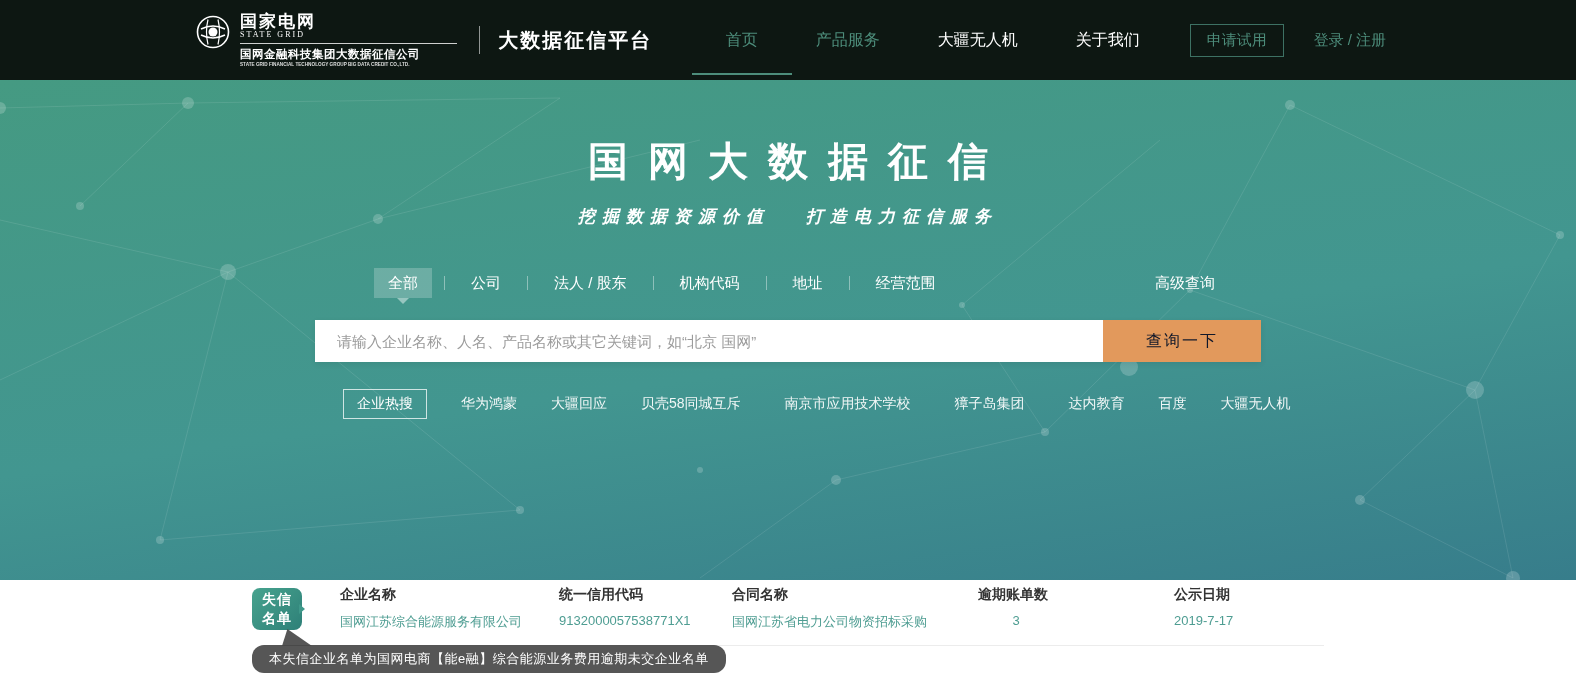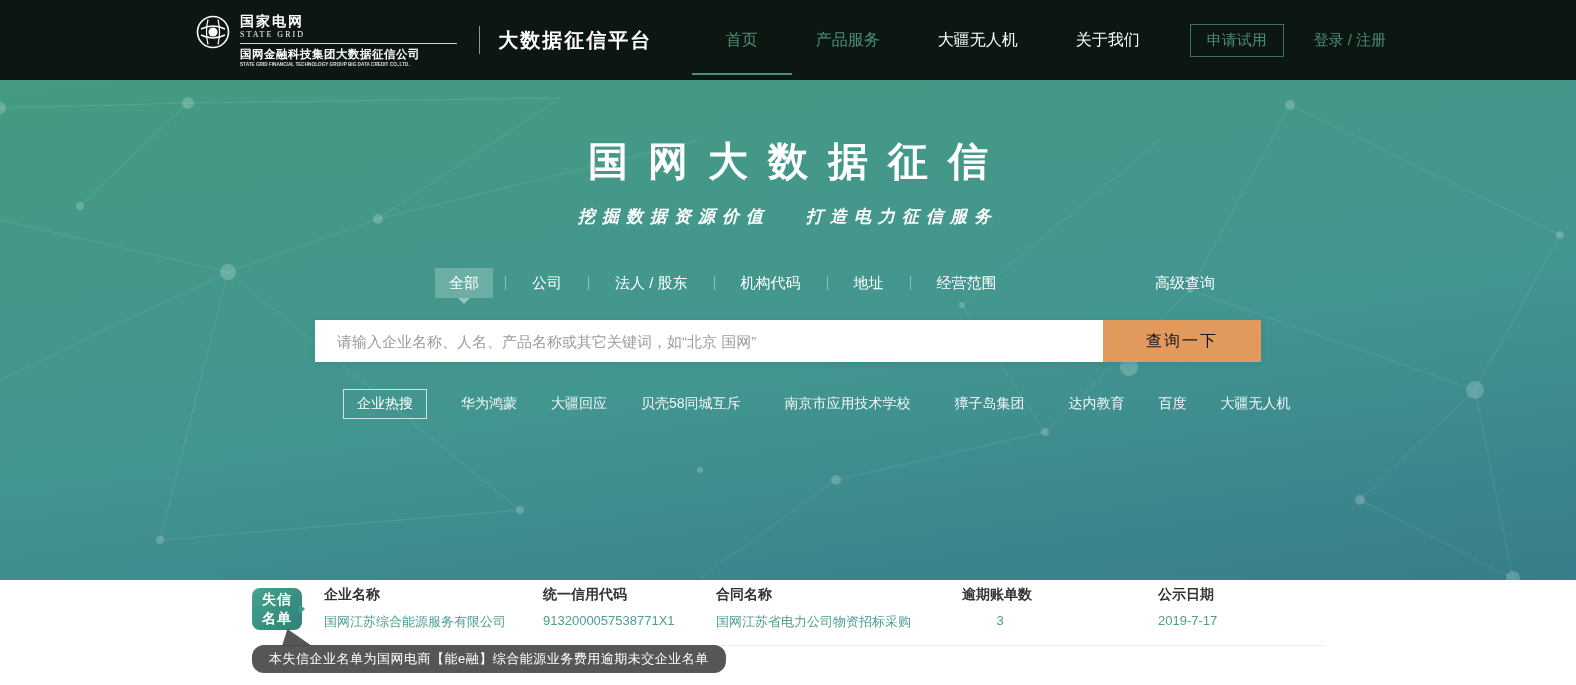--- a/index.html
+++ b/index.html
@@ -7,21 +7,21 @@
   body { font-family: "Liberation Sans", sans-serif; }
   .page { width: 1576px; height: 685px; position: relative; }
 
   
   header {
     height: 80px; background: #0d1712; display: flex; align-items: center;
     padding: 0 190px 0 196px; position: relative; z-index: 5;
   }
   .logo-group { display: flex; align-items: center; cursor: pointer; }
   .logo-emblem { width: 34px; height: 34px; margin-right: 10px; flex: none; align-self: flex-start; margin-top: 2px; }
-  .brand-cn { color: #fff; font-size: 14px; font-weight: bold; letter-spacing: 2px; line-height: 17px; }
+  .brand-cn { color: #fff; font-size: 17px; font-weight: bold; letter-spacing: 2px; line-height: 17px; }
   .brand-en { color: #fff; font-size: 8px; letter-spacing: 2px; font-family: "Liberation Serif", serif; }
   .brand-divider { height: 1px; background: rgba(255,255,255,.8); margin: 4px 0 3px; }
   .company-cn { color: #fff; font-size: 11.5px; font-weight: bold; letter-spacing: .5px; white-space: nowrap; }
   .company-en { color: rgba(255,255,255,.85); font-size: 6px; transform: scale(.78); transform-origin: left top; white-space: nowrap; font-weight: bold; }
   .head-vdiv { width: 1px; height: 28px; background: rgba(255,255,255,.55); margin: 0 18px 0 22px; }
   .platform-title { color: #fff; font-size: 20px; font-weight: bold; letter-spacing: 2px; white-space: nowrap; }
 
   nav { display: flex; align-items: center; margin-left: auto; gap: 54px; }
   .nav-item { font-size: 16px; color: #fff; cursor: pointer; position: relative; padding: 6px 2px; white-space: nowrap; }
   .nav-item.teal { color: #4d8d7b; }
@@ -51,21 +51,21 @@
   }
   .hero-subtitle {
     margin-top: 16px; text-align: center; color: #fff; font-size: 17px;
     font-family: Liberation Sans, sans-serif; font-style: italic; font-weight: bold;
     letter-spacing: 7px;
   }
   .hero-subtitle .gap { display: inline-block; width: 36px; }
 
   .search-area { width: 946px; margin: 40px auto 0; }
   .tabs-row { display: flex; align-items: center; height: 30px; }
-  .tabs-group { display: flex; align-items: center; margin-left: 120px; }
+  .tabs-group { display: flex; align-items: center; margin-left: 59px; }
   .tab {
     color: #fff; font-size: 15px; line-height: 30px; padding: 0 14px;
     cursor: pointer; position: relative; white-space: nowrap;
   }
   .tab.active { background: rgba(255,255,255,.22); }
   .tab.active::after {
     content: ""; position: absolute; left: 50%; transform: translateX(-50%);
     top: 30px; border: 6px solid transparent; border-top-color: rgba(255,255,255,.45);
   }
   .tab-divider { width: 1px; height: 14px; background: rgba(255,255,255,.4); margin: 0 12px; }
@@ -99,21 +99,21 @@
     background: linear-gradient(135deg, #47a38e, #2e8078); border-radius: 8px;
     color: #fff; font-size: 14px; font-weight: bold; line-height: 19px;
     display: flex; align-items: center; justify-content: center; text-align: center;
     letter-spacing: 1px;
   }
   .bl-badge::after {
     content: ""; position: absolute; right: -8px; top: 50%; transform: translateY(-50%);
     border: 5px solid transparent; border-left: 6px solid #3a948495; border-left-color: #3f988a;
   }
   .bl-row {
-    position: absolute; left: 324px; right: 252px; top: 6px; display: flex;
+    position: absolute; left: 340px; right: 252px; top: 6px; display: flex;
     border-bottom: 1px solid #ececec; padding-bottom: 14px;
   }
   .bl-col .bl-header { color: #333; font-size: 14px; font-weight: bold; }
   .bl-col .bl-value { color: #4e9d92; font-size: 13px; margin-top: 9px; }
   .bl-col:nth-child(1) { width: 219px; }
   .bl-col:nth-child(2) { width: 173px; }
   .bl-col:nth-child(3) { width: 246px; }
   .bl-col:nth-child(4) { width: 196px; }
   .bl-col:nth-child(4) .bl-value { width: 76px; text-align: center; }
   .bl-col:nth-child(5) { flex: 1; }

